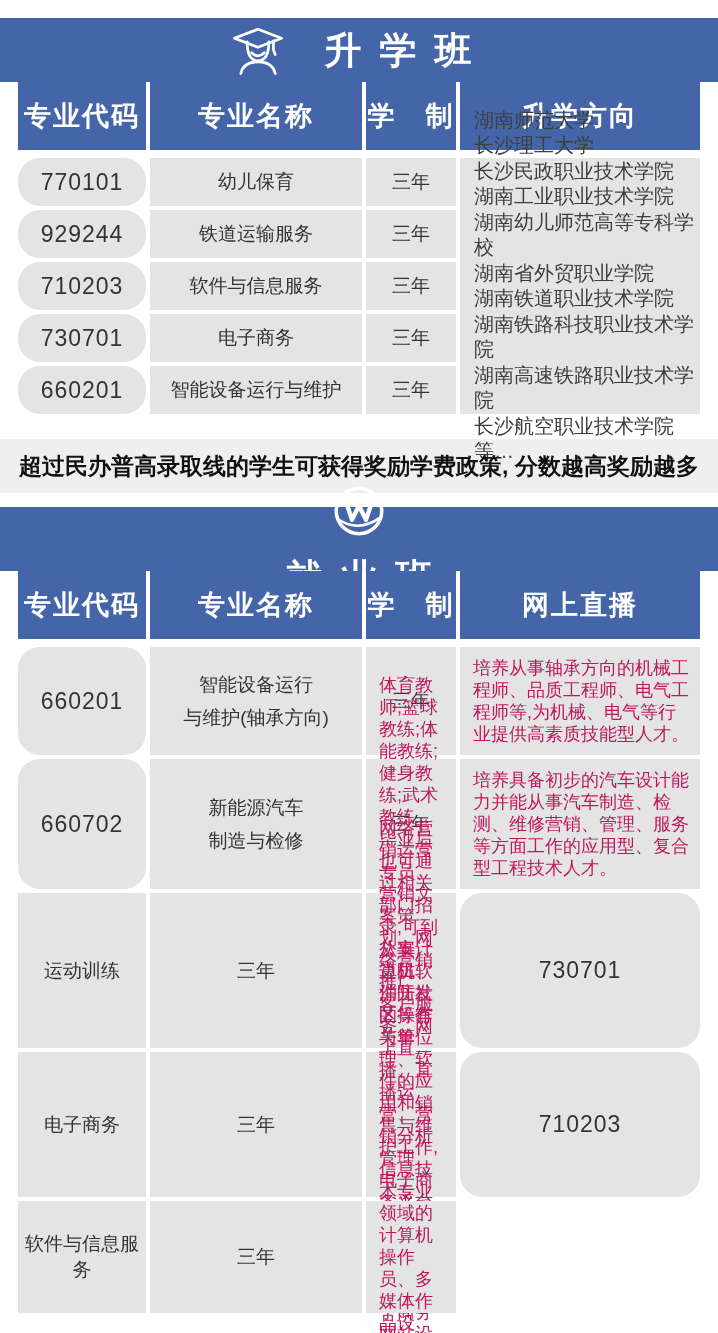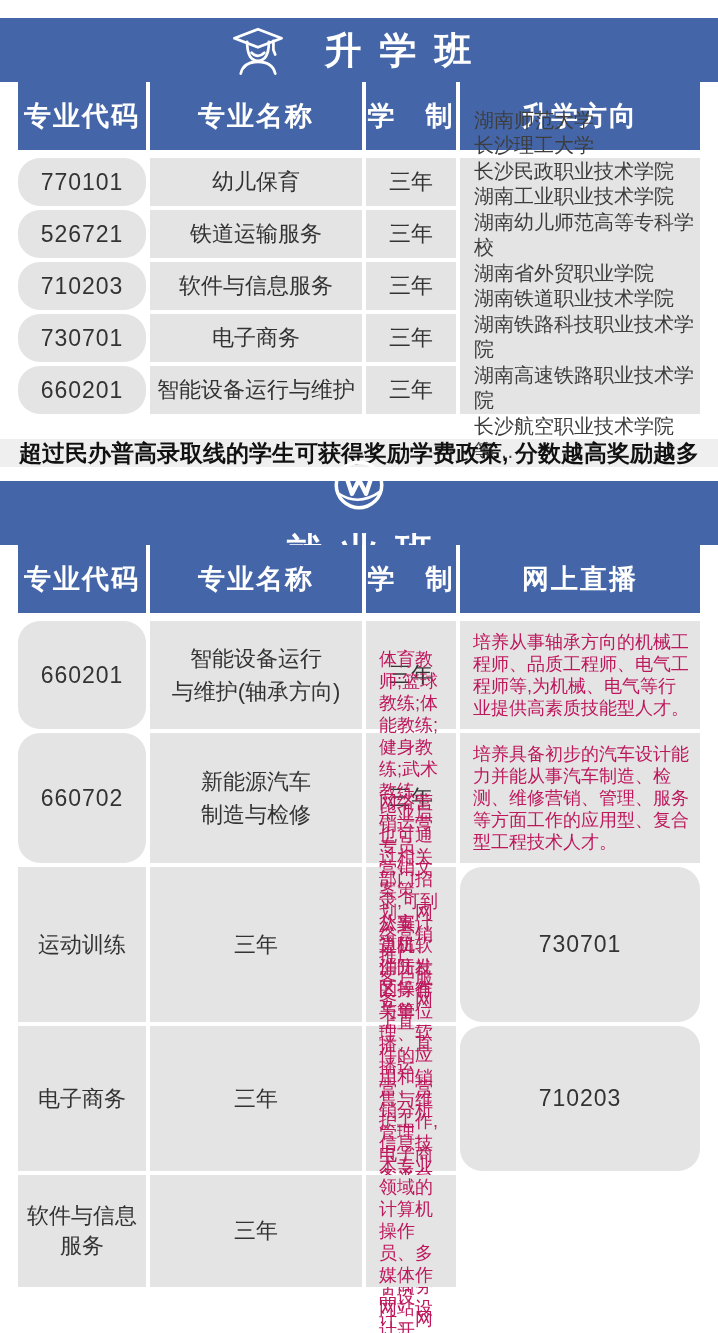--- a/index.html
+++ b/index.html
@@ -29,40 +29,40 @@
   .th{
     background:#4466a9;color:#ffffff;font-size:27px;font-weight:bold;
     display:flex;align-items:center;justify-content:center;letter-spacing:2px;
   }
   .tbody{
     display:grid;grid-template-columns:128px 212px 90px 1fr;gap:4px;
   }
   .tbody.t1{grid-auto-rows:48px;}
   .tbody.t2{grid-template-rows:108px 130px 155px 145px 112px;}
   .cell{
-    background:#e4e4e4;color:#333333;font-size:22px;
+    background:#e4e4e4;color:#333333;font-size:19px;
     display:flex;align-items:center;justify-content:center;
     text-align:center;
   }
   .cell.code{font-size:23px;letter-spacing:1px;border-radius:22px;}
   .cell.multiline{white-space:pre-line;line-height:33px;}
   .cell.merged{
     grid-column:4;grid-row:1 / span 5;
     justify-content:flex-start;text-align:left;
     padding-left:14px;font-size:20px;line-height:25.5px;
     color:#3d3d3d;white-space:pre-line;
   }
   .cell.jobdir{
     justify-content:flex-start;text-align:left;
     padding:6px 8px 6px 13px;font-size:18px;line-height:22px;
     color:#be185d;white-space:pre-line;
   }
   
   .notice{
-    margin-top:25px;height:28px;background:#efefef;
+    margin-top:25px;height:54px;background:#efefef;
     display:flex;align-items:center;justify-content:center;
     font-size:23px;font-weight:bold;color:#111111;white-space:nowrap;
   }
 </style>
 </head>
 <body>
 
 <div class="banner first">
   <span class="banner-icon">
     <svg width="58" height="58" viewBox="0 0 64 64" aria-hidden="true">
@@ -94,21 +94,21 @@
 湖南省外贸职业学院
 湖南铁道职业技术学院
 湖南铁路科技职业技术学院
 湖南高速铁路职业技术学院
 长沙航空职业技术学院等…</div>
 
     <div class="cell code">770101</div>
     <div class="cell">幼儿保育</div>
     <div class="cell">三年</div>
 
-    <div class="cell code">526721</div>
+    <div class="cell code">929244</div>
     <div class="cell">铁道运输服务</div>
     <div class="cell">三年</div>
 
     <div class="cell code">710203</div>
     <div class="cell">软件与信息服务</div>
     <div class="cell">三年</div>
 
     <div class="cell code">730701</div>
     <div class="cell">电子商务</div>
     <div class="cell">三年</div>

